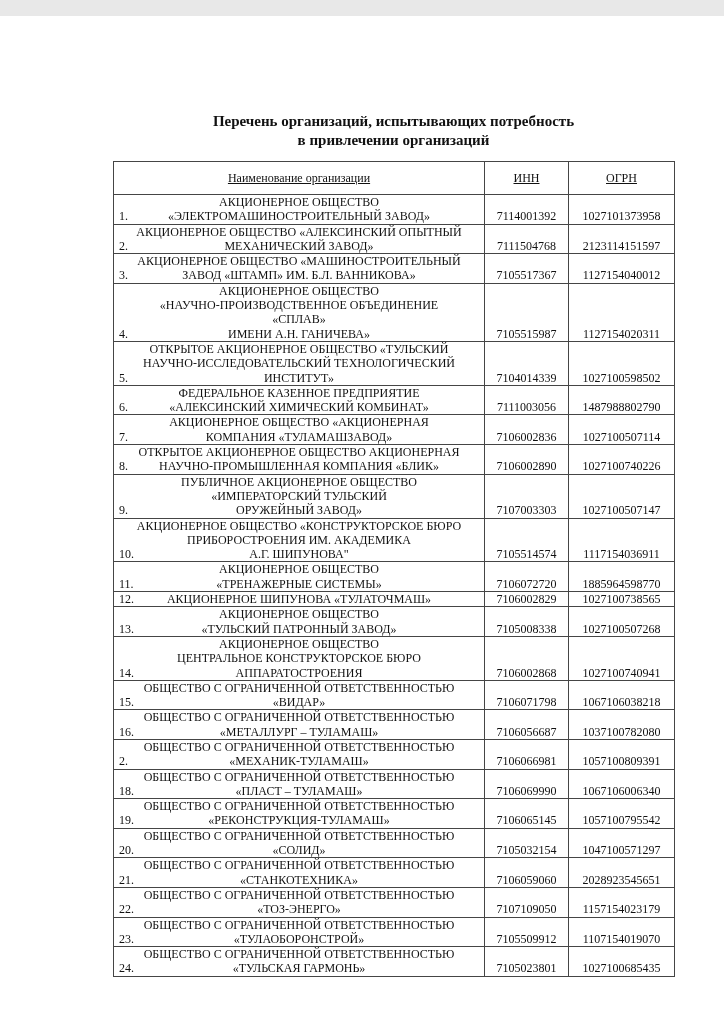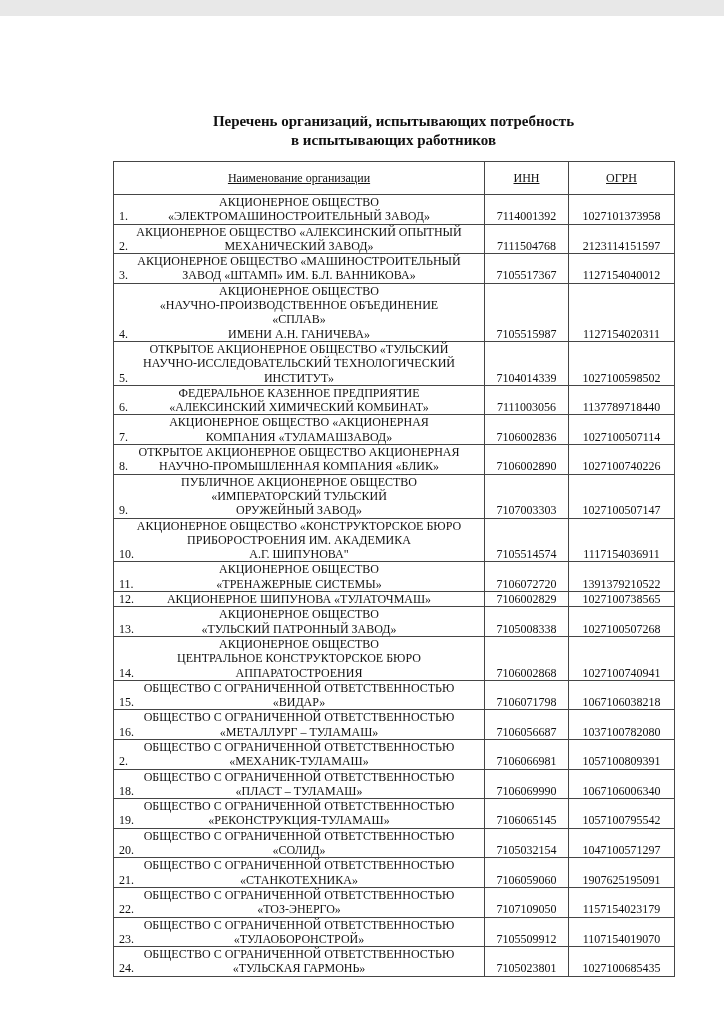--- a/index.html
+++ b/index.html
@@ -66,21 +66,21 @@
     vertical-align: bottom;
     padding-bottom: 1px;
   }
 </style>
 </head>
 <body>
 
 <div class="page">
   <div class="title">
     <div>Перечень организаций, испытывающих потребность</div>
-    <div>в испытывающих работников</div>
+    <div>в привлечении организаций</div>
   </div>
 
   <table class="org">
     <colgroup>
       <col class="w-name">
       <col class="w-inn">
       <col class="w-ogrn">
     </colgroup>
     <thead>
       <tr>
@@ -138,21 +138,21 @@
           <td class="c-num">7104014339</td>
           <td class="c-num">1027100598502</td>
         </tr>
         <tr>
           <td class="c-name">
             <span class="num">6.</span>
             <div class="nm">ФЕДЕРАЛЬНОЕ КАЗЕННОЕ ПРЕДПРИЯТИЕ
 «АЛЕКСИНСКИЙ ХИМИЧЕСКИЙ КОМБИНАТ»</div>
           </td>
           <td class="c-num">7111003056</td>
-          <td class="c-num">1137789718440</td>
+          <td class="c-num">1487988802790</td>
         </tr>
         <tr>
           <td class="c-name">
             <span class="num">7.</span>
             <div class="nm">АКЦИОНЕРНОЕ ОБЩЕСТВО «АКЦИОНЕРНАЯ
 КОМПАНИЯ «ТУЛАМАШЗАВОД»</div>
           </td>
           <td class="c-num">7106002836</td>
           <td class="c-num">1027100507114</td>
         </tr>
@@ -185,21 +185,21 @@
           <td class="c-num">7105514574</td>
           <td class="c-num">1117154036911</td>
         </tr>
         <tr>
           <td class="c-name">
             <span class="num">11.</span>
             <div class="nm">АКЦИОНЕРНОЕ ОБЩЕСТВО
 «ТРЕНАЖЕРНЫЕ СИСТЕМЫ»</div>
           </td>
           <td class="c-num">7106072720</td>
-          <td class="c-num">1391379210522</td>
+          <td class="c-num">1885964598770</td>
         </tr>
         <tr>
           <td class="c-name">
             <span class="num">12.</span>
             <div class="nm">АКЦИОНЕРНОЕ ШИПУНОВА «ТУЛАТОЧМАШ»</div>
           </td>
           <td class="c-num">7106002829</td>
           <td class="c-num">1027100738565</td>
         </tr>
         <tr>
@@ -275,21 +275,21 @@
           <td class="c-num">7105032154</td>
           <td class="c-num">1047100571297</td>
         </tr>
         <tr>
           <td class="c-name">
             <span class="num">21.</span>
             <div class="nm">ОБЩЕСТВО С ОГРАНИЧЕННОЙ ОТВЕТСТВЕННОСТЬЮ
 «СТАНКОТЕХНИКА»</div>
           </td>
           <td class="c-num">7106059060</td>
-          <td class="c-num">1907625195091</td>
+          <td class="c-num">2028923545651</td>
         </tr>
         <tr>
           <td class="c-name">
             <span class="num">22.</span>
             <div class="nm">ОБЩЕСТВО С ОГРАНИЧЕННОЙ ОТВЕТСТВЕННОСТЬЮ
 «ТОЗ-ЭНЕРГО»</div>
           </td>
           <td class="c-num">7107109050</td>
           <td class="c-num">1157154023179</td>
         </tr>

